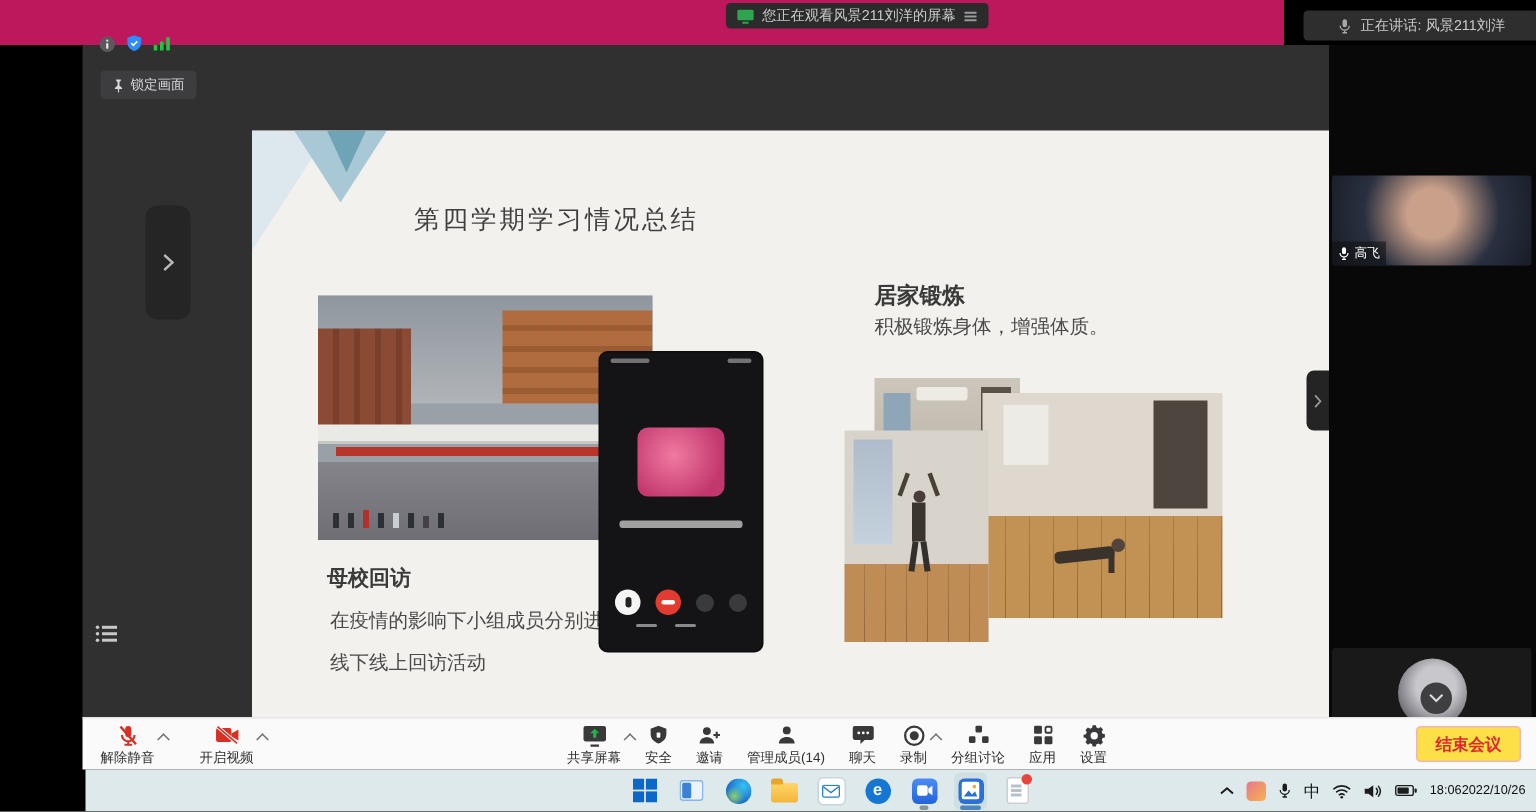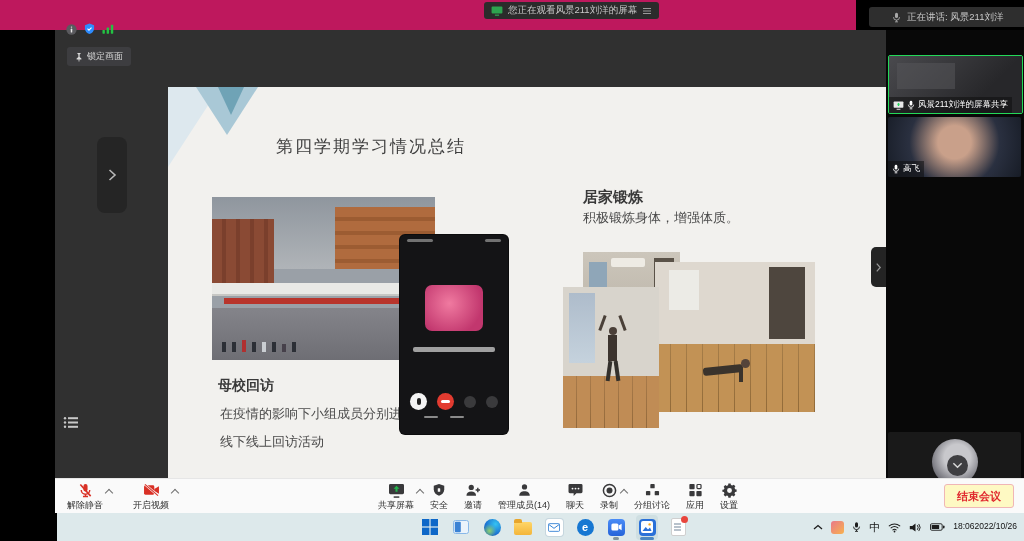--- a/index.html
+++ b/index.html
@@ -112,21 +112,21 @@
 
   
   .toolbar{position:absolute;left:55px;top:478px;width:969px;height:35px;background:#fafafa;border-top:1px solid #e6e6e6;box-sizing:border-box;}
   .tb-left{position:absolute;left:7px;top:3px;display:flex;gap:20px;}
   .tb-center{position:absolute;left:318px;top:3px;display:flex;gap:6px;}
   .tbi{position:relative;display:flex;flex-direction:column;align-items:center;padding:0 5px;background:none;border:none;}
   .tbi-ic{height:16px;display:flex;align-items:center;}
   .tbi-lb{font-size:9px;color:#2e2e2e;white-space:nowrap;margin-top:1px;}
   .caret{position:absolute;right:-6px;top:6px;width:10px;height:10px;display:flex;align-items:center;justify-content:center;background:none;border:none;padding:0;}
   .caret b{display:block;width:5px;height:5px;border-top:1.4px solid #707070;border-right:1.4px solid #707070;transform:rotate(-45deg);}
-  .end-btn{position:absolute;right:10px;top:5px;height:24px;padding:0 12px;background:#fef9c3;border:1px solid #f0b6b6;border-radius:3px;color:#e0282e;font-size:11px;font-weight:bold;white-space:nowrap;}
+  .end-btn{position:absolute;right:10px;top:5px;height:24px;padding:0 12px;background:#fde047;border:1px solid #f0b6b6;border-radius:3px;color:#e0282e;font-size:11px;font-weight:bold;white-space:nowrap;}
 
   
   .taskbar{position:absolute;left:57px;top:513px;width:967px;height:28px;background:#dde9eb;}
   .tk-center{position:absolute;left:362px;top:1px;display:flex;gap:9px;align-items:center;height:26px;}
   .tk{position:relative;width:22px;height:25px;display:flex;align-items:center;justify-content:center;background:none;border:none;padding:0;}
   .tk.active{background:#cfdfe2;border-radius:4px;}
   .ind{position:absolute;bottom:0;left:50%;transform:translateX(-50%);width:6px;height:2.5px;border-radius:2px;background:#84949c;}
   .ind.wide{width:14px;background:#4b86c2;}
   .ic-edge{width:17px;height:17px;border-radius:50%;background:radial-gradient(circle at 32% 70%,#8ed16f,rgba(0,0,0,0) 42%),radial-gradient(circle at 68% 30%,#36c3f2,#1b6fd0 62%,#0a4f9e);}
   .ic-folder{width:18px;height:13px;background:linear-gradient(#ffd668,#f3b53a);border-radius:2px;position:relative;margin-top:3px;}
@@ -282,38 +282,20 @@
         <circle cx="2" cy="2.2" r="1.2" fill="#c8c8c8"></circle>
         <rect x="5" y="1.2" width="10" height="2" fill="#c8c8c8"></rect>
         <circle cx="2" cy="6.5" r="1.2" fill="#c8c8c8"></circle>
         <rect x="5" y="5.5" width="10" height="2" fill="#c8c8c8"></rect>
         <circle cx="2" cy="10.8" r="1.2" fill="#c8c8c8"></circle>
         <rect x="5" y="9.8" width="10" height="2" fill="#c8c8c8"></rect>
       </svg>
   </div>
 
   <div class="sidebar">
-    <div class="tile t1">
-      <div class="thumb">
-          <i></i>
-        </div>
-      <div class="tlabel">
-        <svg viewBox="0 0 14 12" width="11" height="9">
-            <rect x="0.5" y="0.5" width="13" height="8.5" rx="1" fill="#e8e8e8"></rect>
-            <path d="M7 2.4l2.2 2.2H7.9v2H6.1v-2H4.8z" fill="#23d959"></path>
-            <path d="M4.5 11h5" stroke="#e8e8e8" stroke-width="1.4"></path>
-          </svg>
-        <svg viewBox="0 0 12 14" width="8" height="10">
-            <rect x="4" y="0.8" width="4" height="7" rx="2" fill="#fff"></rect>
-            <path d="M2 6.5a4 4 0 0 0 8 0" fill="none" stroke="#fff" stroke-width="1.2"></path>
-            <path d="M6 10.5v2M4 12.8h4" stroke="#fff" stroke-width="1.2"></path>
-          </svg>
-        <span class="tname">风景211刘洋的屏幕共享</span>
-      </div>
-    </div>
 
     <div class="tile t2">
       <div class="tlabel">
         <svg viewBox="0 0 12 14" width="8" height="10">
             <rect x="4" y="0.8" width="4" height="7" rx="2" fill="#fff"></rect>
             <path d="M2 6.5a4 4 0 0 0 8 0" fill="none" stroke="#fff" stroke-width="1.2"></path>
             <path d="M6 10.5v2M4 12.8h4" stroke="#fff" stroke-width="1.2"></path>
           </svg>
         <span class="tname">高飞</span>
       </div>

